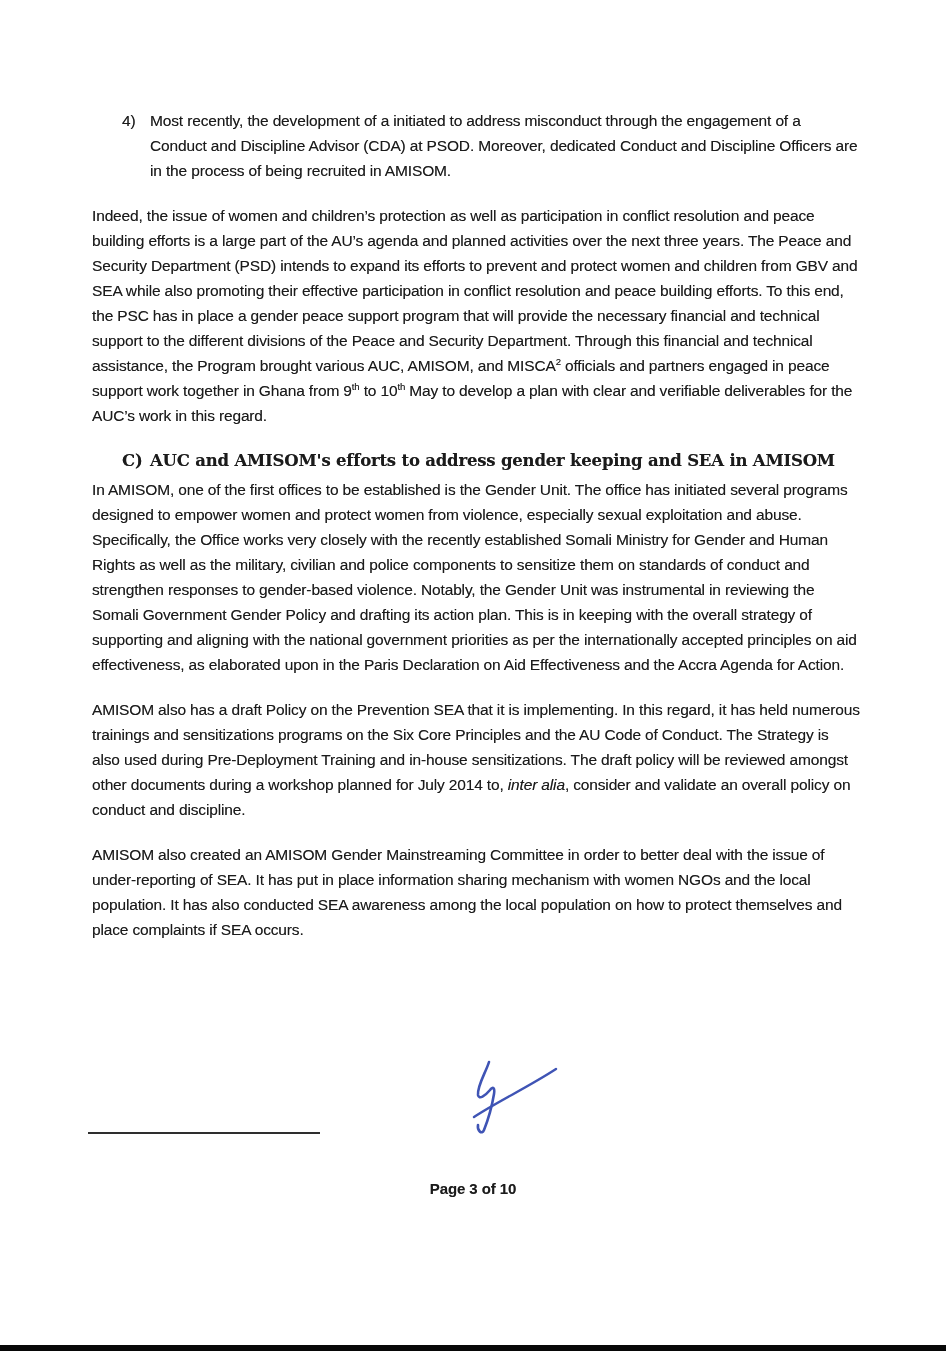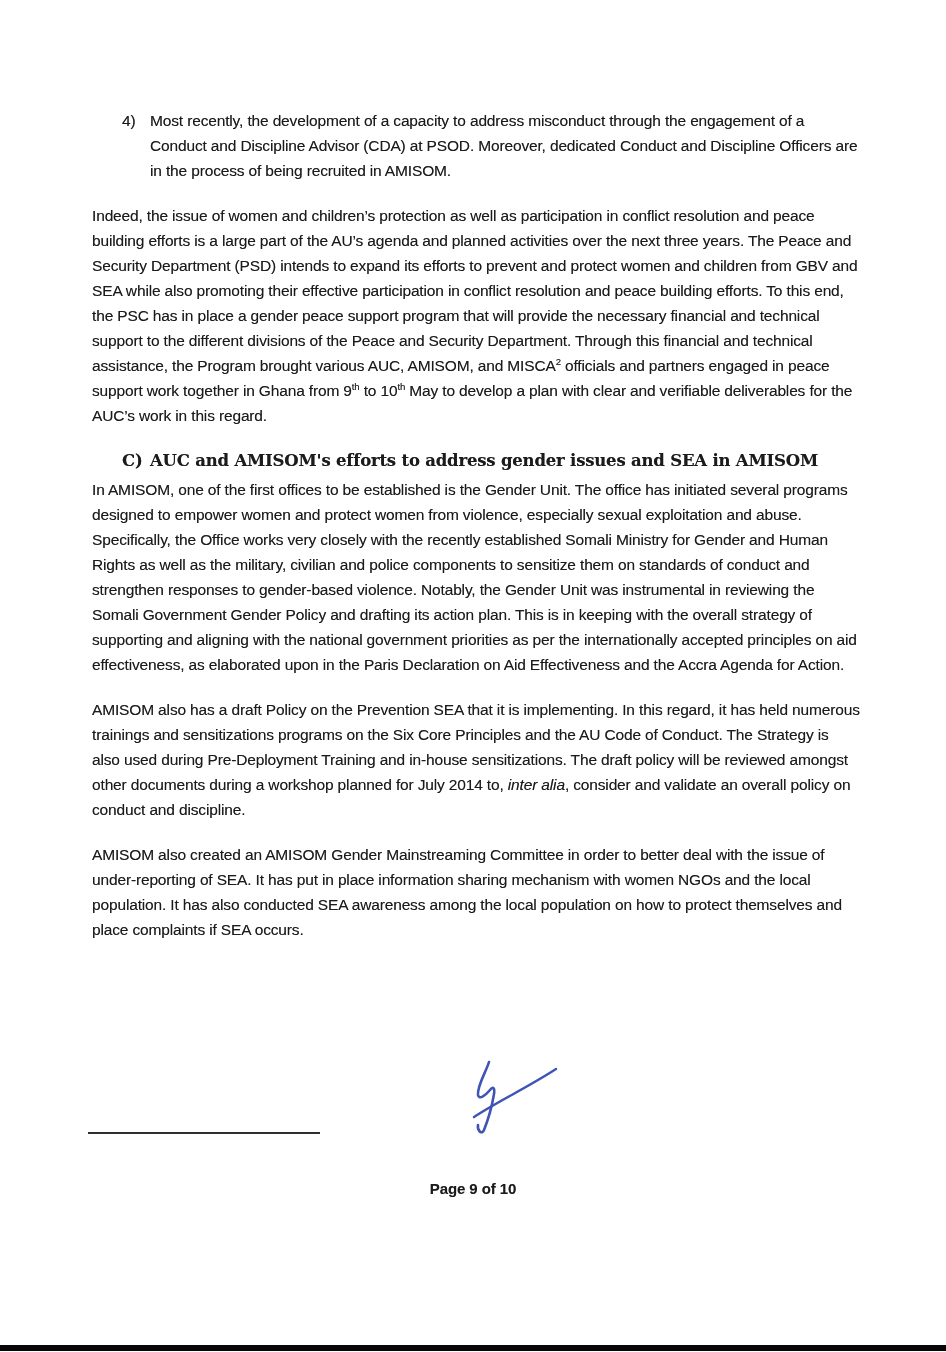--- a/index.html
+++ b/index.html
@@ -77,46 +77,46 @@
 </style>
 </head>
 <body>
 
 <div class="page">
 
   <div class="content">
 
     <div class="list-item">
       <span class="marker">4)</span>
-      <span class="item-text">Most recently, the development of a capacity to address misconduct through the engagement of a Conduct and Discipline Advisor (CDA) at PSOD. Moreover, dedicated Conduct and Discipline Officers are in the process of being recruited in AMISOM.</span>
+      <span class="item-text">Most recently, the development of a initiated to address misconduct through the engagement of a Conduct and Discipline Advisor (CDA) at PSOD. Moreover, dedicated Conduct and Discipline Officers are in the process of being recruited in AMISOM.</span>
     </div>
 
 
     <p>Indeed, the issue of women and children’s protection as well as participation in conflict resolution and peace building efforts is a large part of the AU’s agenda and planned activities over the next three years. The Peace and Security Department (PSD) intends to expand its efforts to prevent and protect women and children from GBV and SEA while also promoting their effective participation in conflict resolution and peace building efforts. To this end, the PSC has in place a gender peace support program that will provide the necessary financial and technical support to the different divisions of the Peace and Security Department. Through this financial and technical assistance, the Program brought various AUC, AMISOM, and MISCA<sup>2</sup> officials and partners engaged in peace support work together in Ghana from 9<sup>th</sup> to 10<sup>th</sup> May to develop a plan with clear and verifiable deliverables for the AUC’s work in this regard.</p>
 
     <h2 class="section-heading">
       <span class="h-marker">C)</span>
-      <span class="h-text">AUC and AMISOM's efforts to address gender issues and SEA in AMISOM</span>
+      <span class="h-text">AUC and AMISOM's efforts to address gender keeping and SEA in AMISOM</span>
     </h2>
 
     <p>In AMISOM, one of the first offices to be established is the Gender Unit. The office has initiated several programs designed to empower women and protect women from violence, especially sexual exploitation and abuse. Specifically, the Office works very closely with the recently established Somali Ministry for Gender and Human Rights as well as the military, civilian and police components to sensitize them on standards of conduct and strengthen responses to gender-based violence. Notably, the Gender Unit was instrumental in reviewing the Somali Government Gender Policy and drafting its action plan. This is in keeping with the overall strategy of supporting and aligning with the national government priorities as per the internationally accepted principles on aid effectiveness, as elaborated upon in the Paris Declaration on Aid Effectiveness and the Accra Agenda for Action.</p>
 
     <p>AMISOM also has a draft Policy on the Prevention SEA that it is implementing. In this regard, it has held numerous trainings and sensitizations programs on the Six Core Principles and the AU Code of Conduct. The Strategy is also used during Pre-Deployment Training and in-house sensitizations. The draft policy will be reviewed amongst other documents during a workshop planned for July 2014 to, <i>inter alia</i>, consider and validate an overall policy on conduct and discipline.</p>
 
     <p>AMISOM also created an AMISOM Gender Mainstreaming Committee in order to better deal with the issue of under-reporting of SEA. It has put in place information sharing mechanism with women NGOs and the local population. It has also conducted SEA awareness among the local population on how to protect themselves and place complaints if SEA occurs.</p>
 
   </div>
 
   <div class="signature-wrap">
     <svg width="115" height="100" viewBox="0 0 115 100">
       <path d="M34,14 C31,24 22,38 23,47 C24,52 30,48 35,42 C38,38 40,40 39,46 C37,58 33,72 29,82 C27,87 22,83 23,77" fill="none" stroke-width="2.6" stroke-linecap="round" stroke-linejoin="round" stroke="#3f54b5"></path>
       <path d="M19,69 C40,55 75,38 101,21" fill="none" stroke-width="2.4" stroke-linecap="round" stroke="#3f54b5"></path>
     </svg>
   </div>
 
   <div class="footnote-rule"></div>
 
 
-  <div class="page-footer">Page 9 of 10</div>
+  <div class="page-footer">Page 3 of 10</div>
 
   <div class="scan-strip"></div>
 
 </div>
 
 </body></html>

